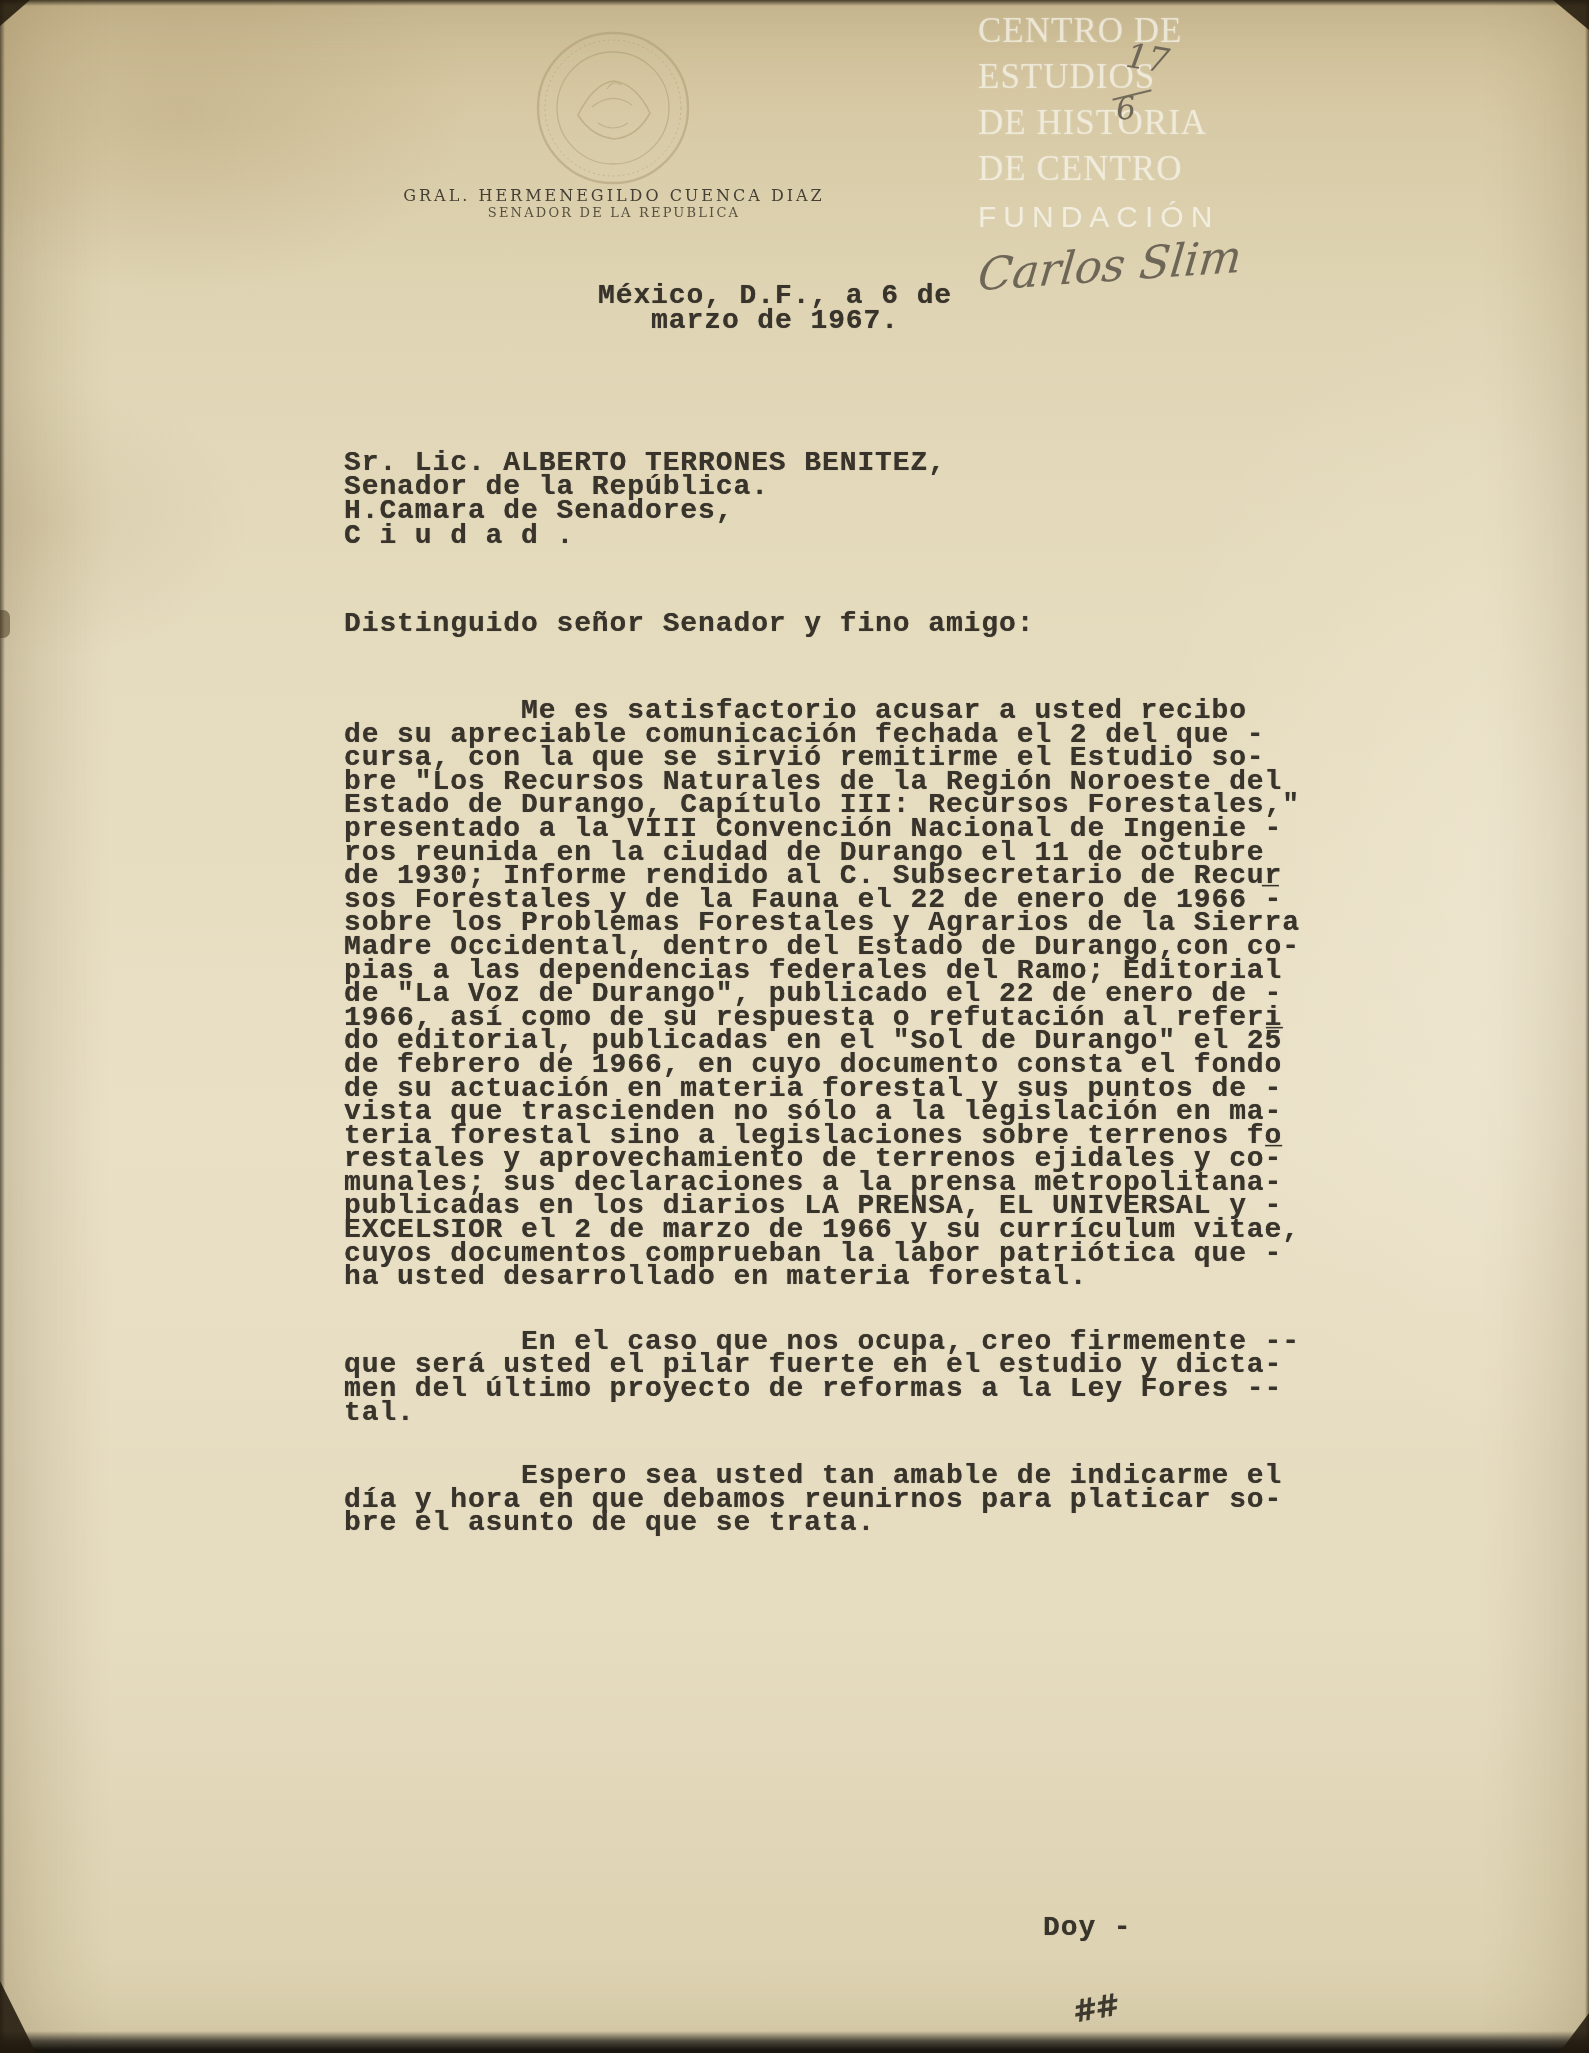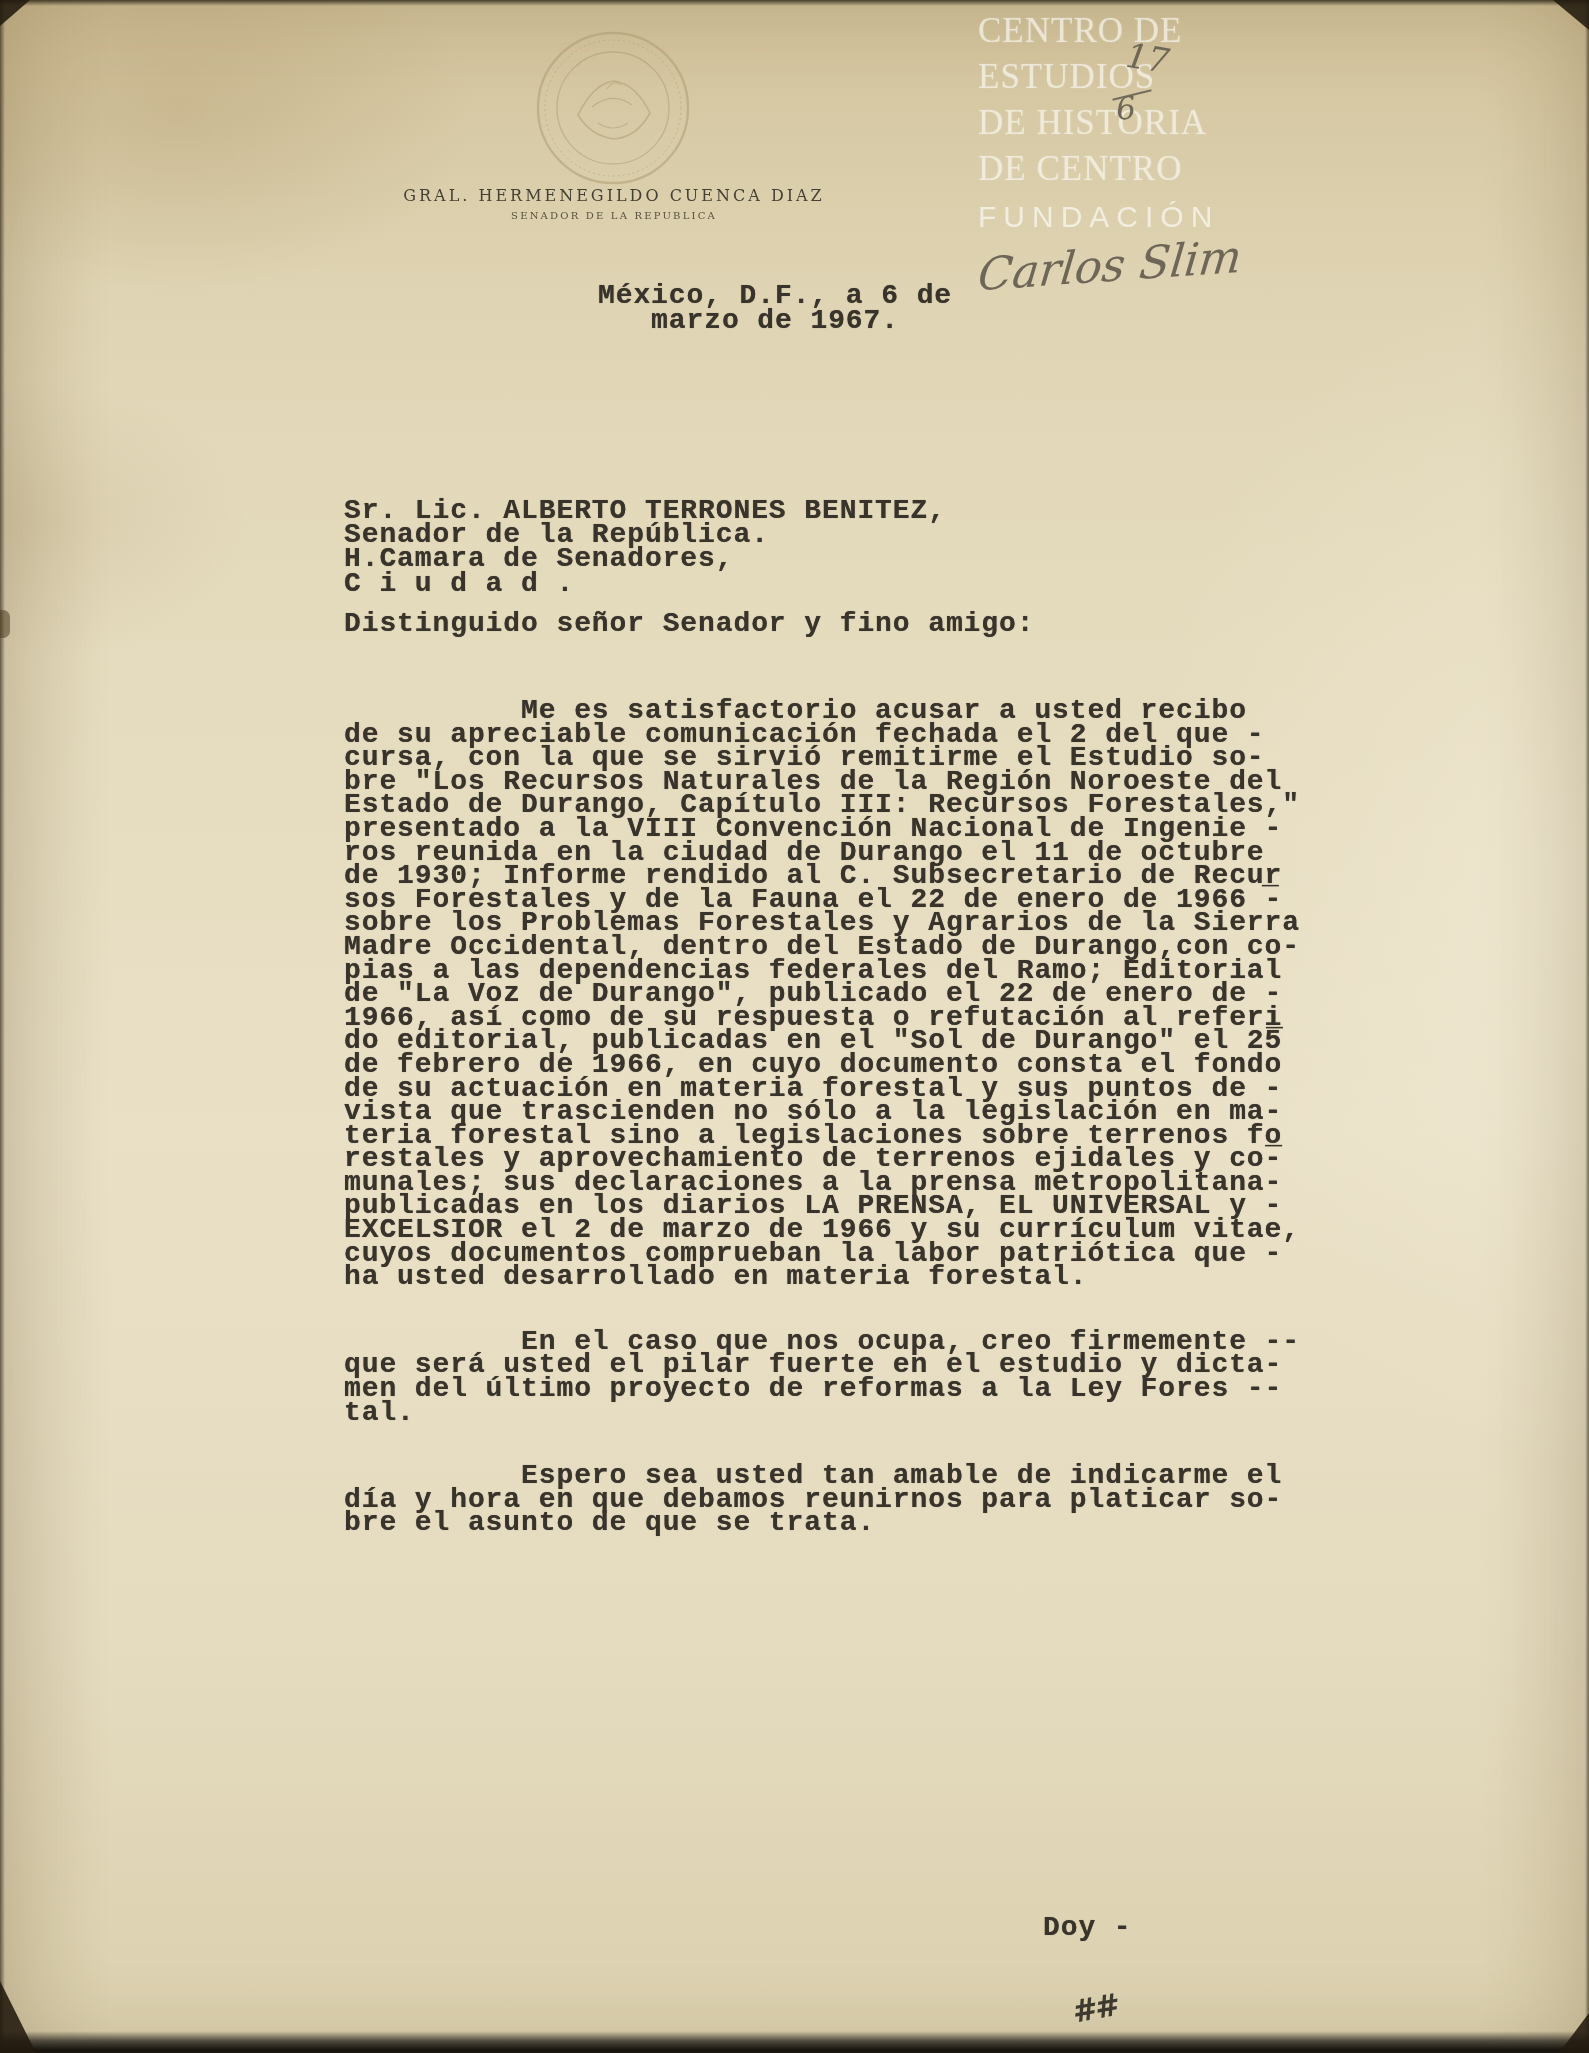--- a/index.html
+++ b/index.html
@@ -28,21 +28,21 @@
     text-shadow:0 0 0.7px rgba(55,50,40,0.75);
   }
   .seal{position:absolute;left:532px;top:27px;width:162px;height:162px;opacity:0.45;filter:blur(0.7px);}
   .letterhead{position:absolute;left:614px;top:186px;transform:translateX(-50%);text-align:center;white-space:nowrap;}
   .lh-name{
     font-family:"DejaVu Serif","Liberation Serif",serif;
     font-weight:normal;font-size:16px;letter-spacing:3px;color:#454035;
   }
   .lh-title{
     font-family:"DejaVu Serif","Liberation Serif",serif;
-    font-size:10px;letter-spacing:2.2px;color:#57513f;margin-top:5px;
+    font-size:13px;letter-spacing:2.2px;color:#57513f;
   }
   .watermark{position:absolute;left:978px;top:8px;width:234px;text-align:left;}
   .wm-line{
     font-family:"Liberation Serif","DejaVu Serif",serif;
     font-size:35px;line-height:46px;color:rgba(250,248,240,0.60);
     letter-spacing:1px;white-space:nowrap;
     text-shadow:0 0 2px rgba(255,255,255,0.25);
   }
   .wm-foundation{
     font-family:"Liberation Sans","DejaVu Sans",sans-serif;
@@ -53,21 +53,21 @@
     font-family:"DejaVu Serif","Liberation Serif",serif;
     font-style:italic;font-size:45px;color:rgba(78,72,62,0.78);
     margin-top:6px;transform:rotate(-4deg) skewX(-10deg);white-space:nowrap;
   }
   .pencil{position:absolute;left:1108px;top:38px;width:60px;color:#6e6758;
     font-family:"DejaVu Serif","Liberation Serif",serif;font-style:italic;}
   .p-top{position:absolute;left:18px;top:0;font-size:34px;transform:rotate(9deg);display:block;}
   .p-line{position:absolute;left:4px;top:56px;width:40px;height:2px;background:#756d5c;transform:rotate(-14deg);display:block;}
   .p-bottom{position:absolute;left:8px;top:52px;font-size:31px;transform:rotate(-6deg);display:block;}
   .date{left:598px;top:284px;line-height:24.5px;}
-  .recipient{left:344px;top:451px;line-height:24.2px;margin-top:48px;}
+  .recipient{left:344px;top:451px;line-height:24.2px;}
   .salutation{left:344px;top:612px;}
   .body-text{position:absolute;left:344px;top:699px;}
   .para{position:static;}
   .p2{margin-top:41px;}
   .p3{margin-top:40px;}
   .closing{left:1043px;top:1916px;}
   .hash{
     position:absolute;left:1072px;top:1990px;
     font-family:"DejaVu Sans","Liberation Sans",sans-serif;
     font-weight:bold;font-style:italic;font-size:31px;color:#3d392f;

